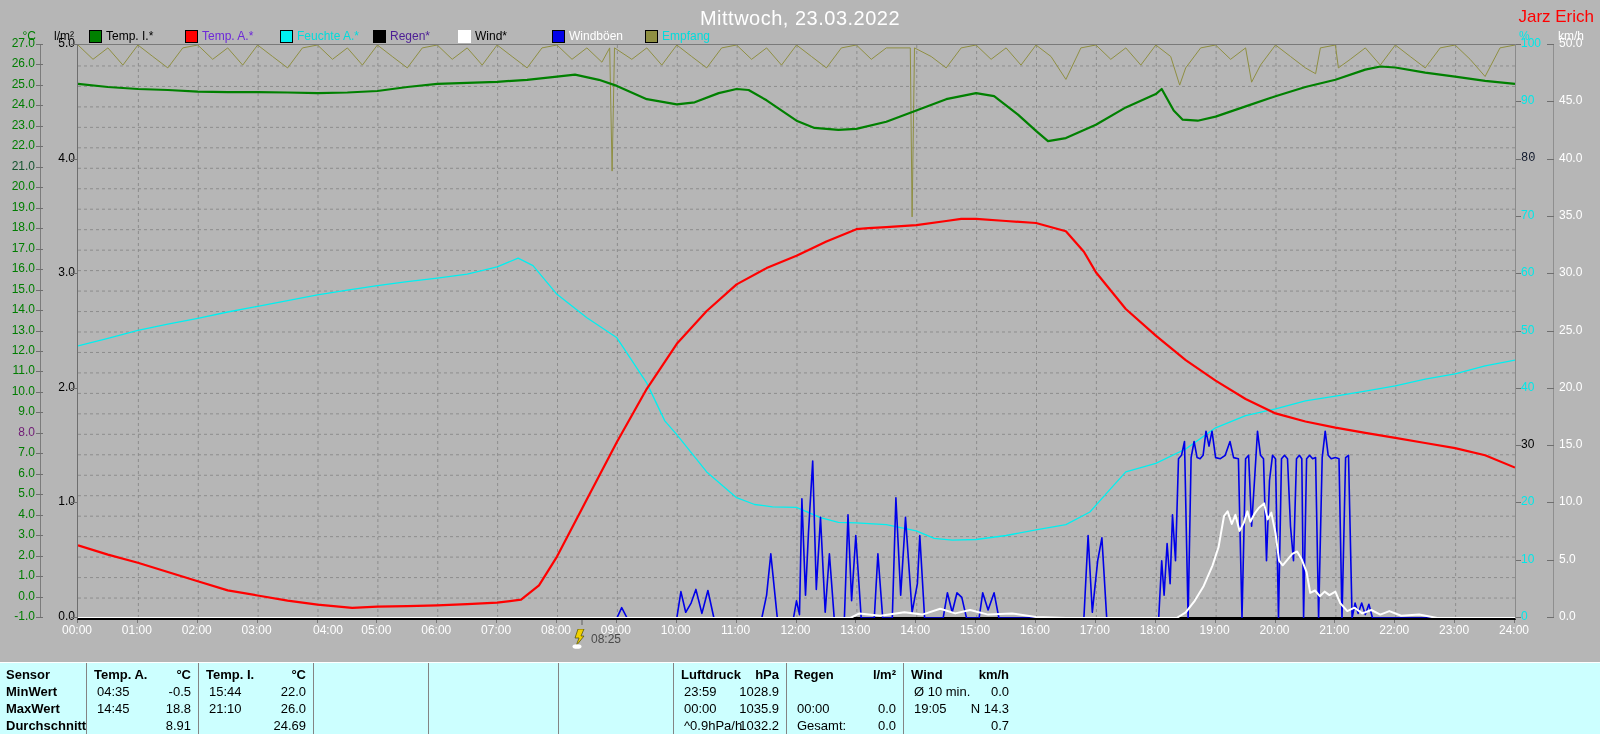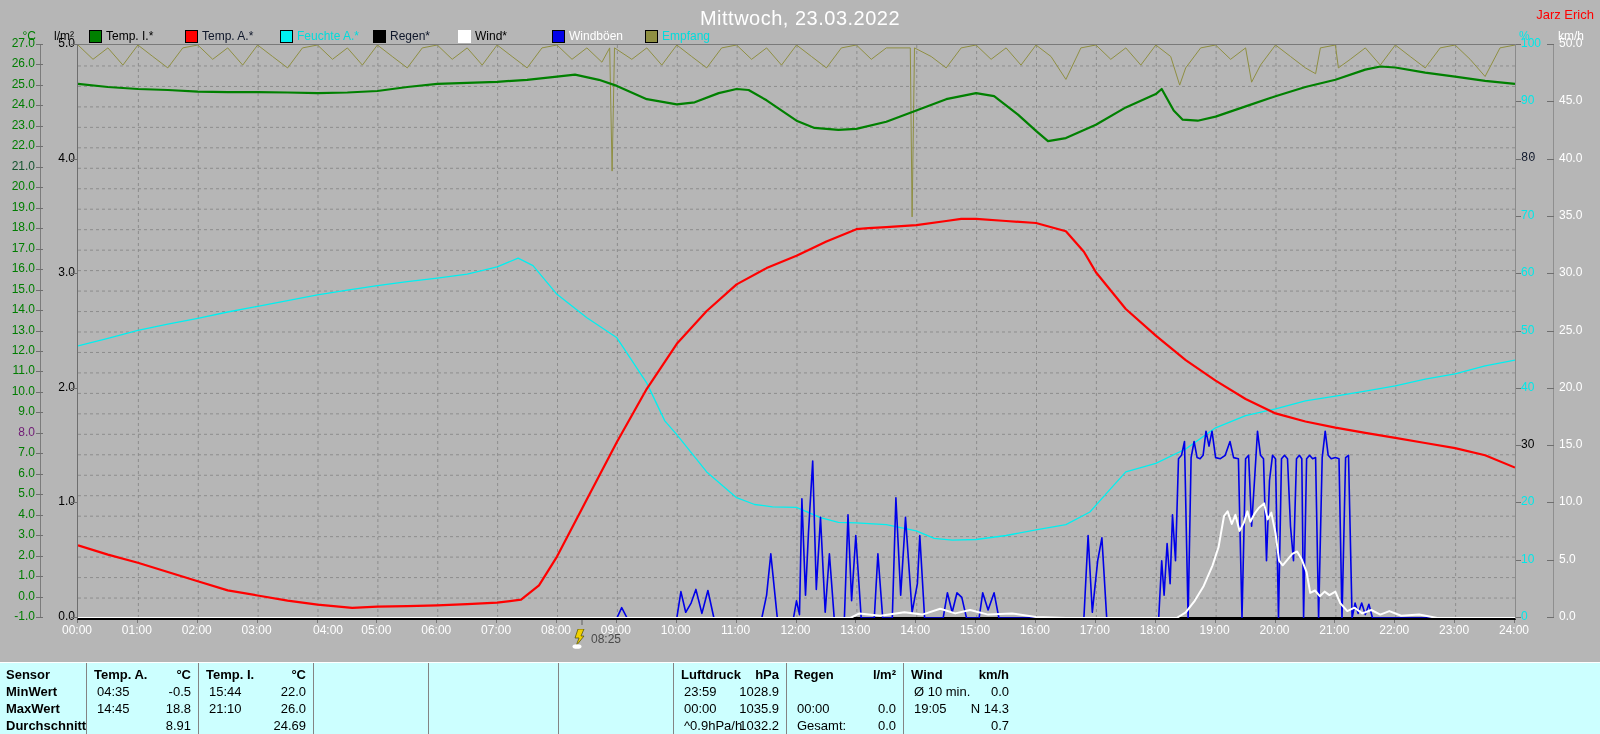--- a/index.html
+++ b/index.html
@@ -1,19 +1,19 @@
 <!DOCTYPE html>
 <html><head>
 <meta charset="utf-8">
 <style>
   html,body{margin:0;padding:0;background:#b6b6b6;}
   body{width:1600px;height:734px;font-family:"Liberation Sans",sans-serif;}
   .window{position:relative;width:1600px;height:734px;background:#b6b6b6;overflow:hidden;}
   .titlebar-title{position:absolute;top:7px;left:0;width:1600px;text-align:center;color:#ffffff;font-size:20px;letter-spacing:.5px;}
-  .author{position:absolute;top:7px;right:6px;color:#ff0000;font-size:13px;}
+  .author{position:absolute;top:7px;right:6px;color:#ff0000;font-size:17px;}
   .unit{position:absolute;font-size:12px;}
   .uc{left:8px;top:29px;width:28px;text-align:right;color:#007d00;}
   .ulm{left:40px;top:29px;width:34px;text-align:right;color:#000;}
   .upct{left:1519px;top:29px;color:#00e8e8;}
   .ukmh{left:1558px;top:29px;color:#ffffff;}
   #legend{position:absolute;left:0;top:29px;width:1600px;height:15px;}
   .leg-item{position:absolute;top:0;height:14px;white-space:nowrap;font-size:12px;}
   .leg-swatch{position:absolute;top:1px;left:0;width:11px;height:11px;border:1px solid #000;}
   .leg-label{position:absolute;left:17px;top:0;}
   .plot{position:absolute;left:77px;top:44px;width:1437px;height:573px;border-top:1px solid #7a7a7a;border-left:1px solid #6e6e6e;border-right:1px solid #8a8a8a;border-bottom:2px solid #000;box-sizing:content-box;}
@@ -43,29 +43,29 @@
   <span class="unit upct">%</span>
   <span class="unit ukmh">km/h</span>
 
   <div id="legend">
       <div class="leg-item" style="left: 89px;">
         <span class="leg-swatch" style="background: rgb(0, 128, 0);"></span>
         <span class="leg-label" style="color: rgb(0, 0, 0);">Temp. I.*</span>
       </div>
       <div class="leg-item" style="left: 185px;">
         <span class="leg-swatch" style="background: rgb(255, 0, 0);"></span>
-        <span class="leg-label" style="color: #0f172a;">Temp. A.*</span>
+        <span class="leg-label" style="color: #6d28d9;">Temp. A.*</span>
       </div>
       <div class="leg-item" style="left: 280px;">
         <span class="leg-swatch" style="background: rgb(0, 240, 240);"></span>
         <span class="leg-label" style="color: rgb(0, 220, 220);">Feuchte A.*</span>
       </div>
       <div class="leg-item" style="left: 373px;">
         <span class="leg-swatch" style="background: rgb(0, 0, 0);"></span>
-        <span class="leg-label" style="color: #0f172a;">Regen*</span>
+        <span class="leg-label" style="color: #4c1d95;">Regen*</span>
       </div>
       <div class="leg-item" style="left: 458px;">
         <span class="leg-swatch" style="background: rgb(255, 255, 255); border: 1px solid rgb(255, 255, 255);"></span>
         <span class="leg-label" style="color: #000000;">Wind*</span>
       </div>
       <div class="leg-item" style="left: 552px;">
         <span class="leg-swatch" style="background: rgb(0, 0, 232);"></span>
         <span class="leg-label" style="color: rgb(255, 255, 255);">Windböen</span>
       </div>
       <div class="leg-item" style="left: 645px;">

